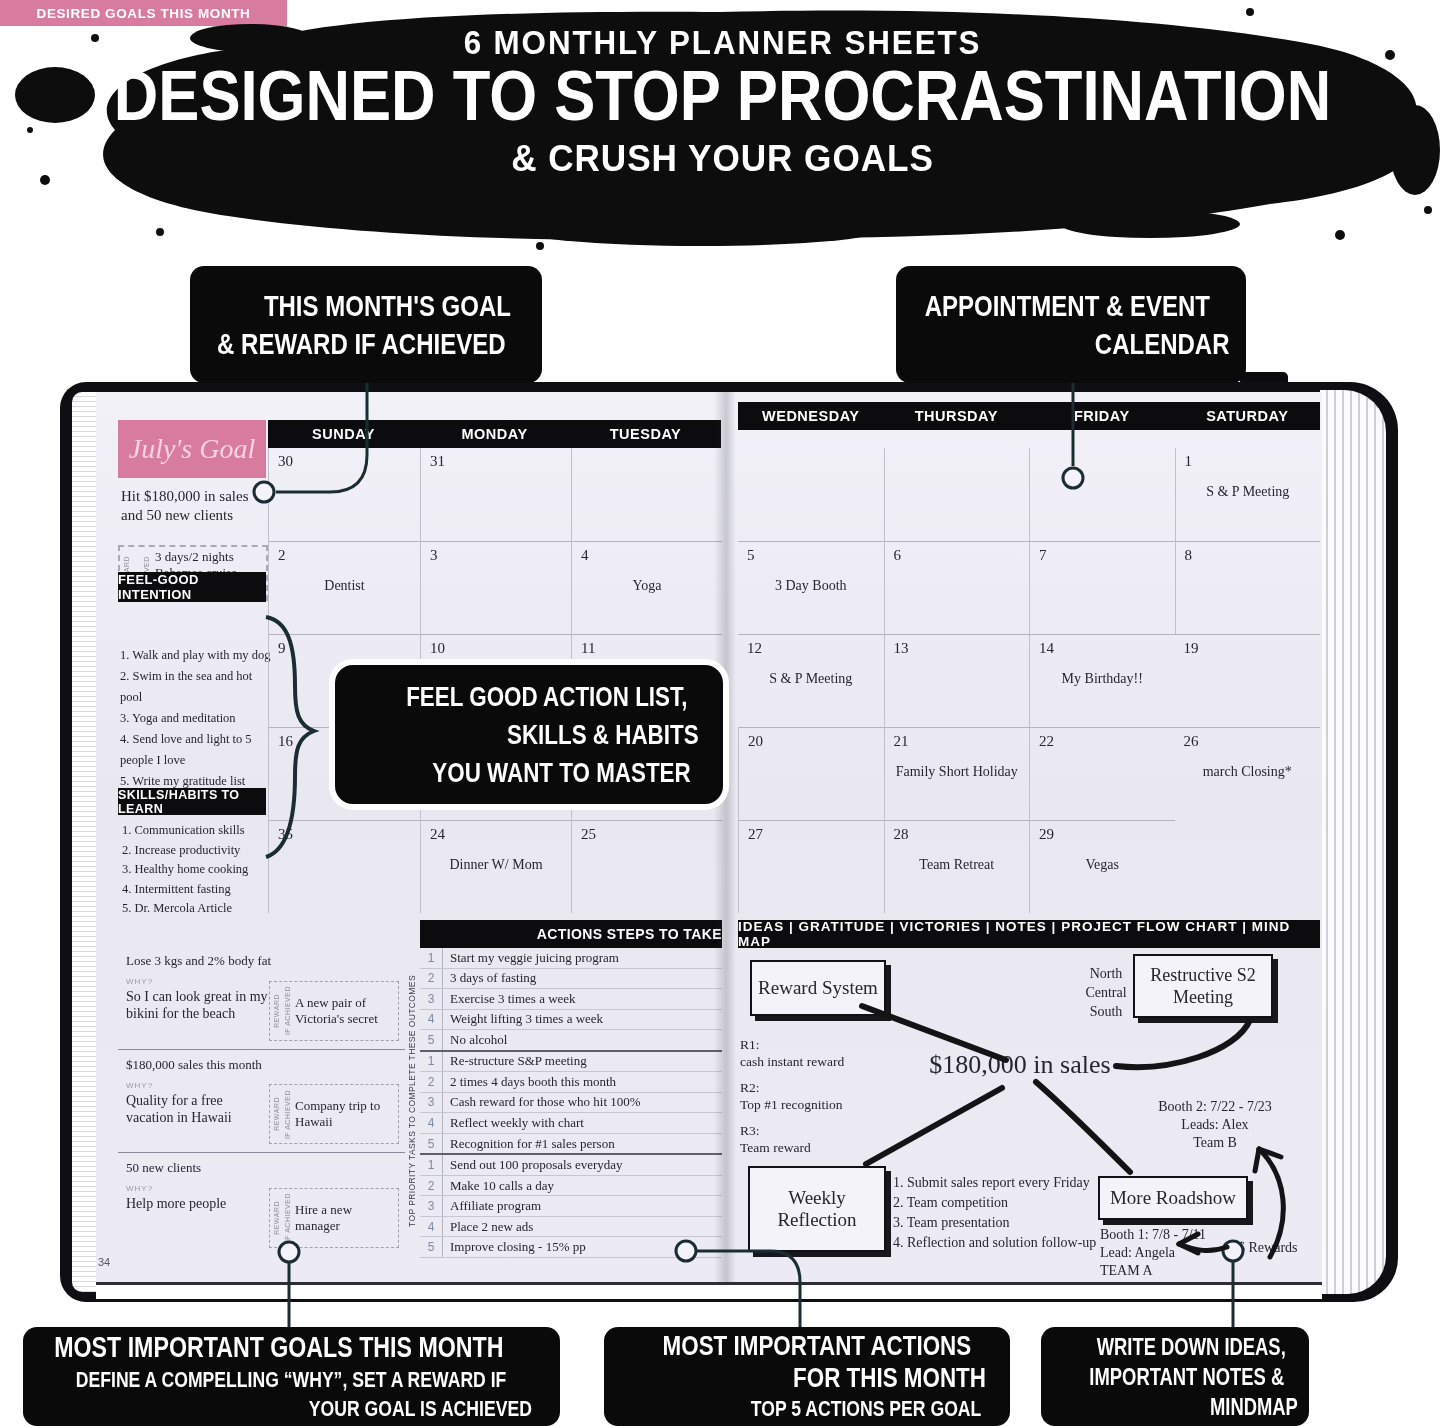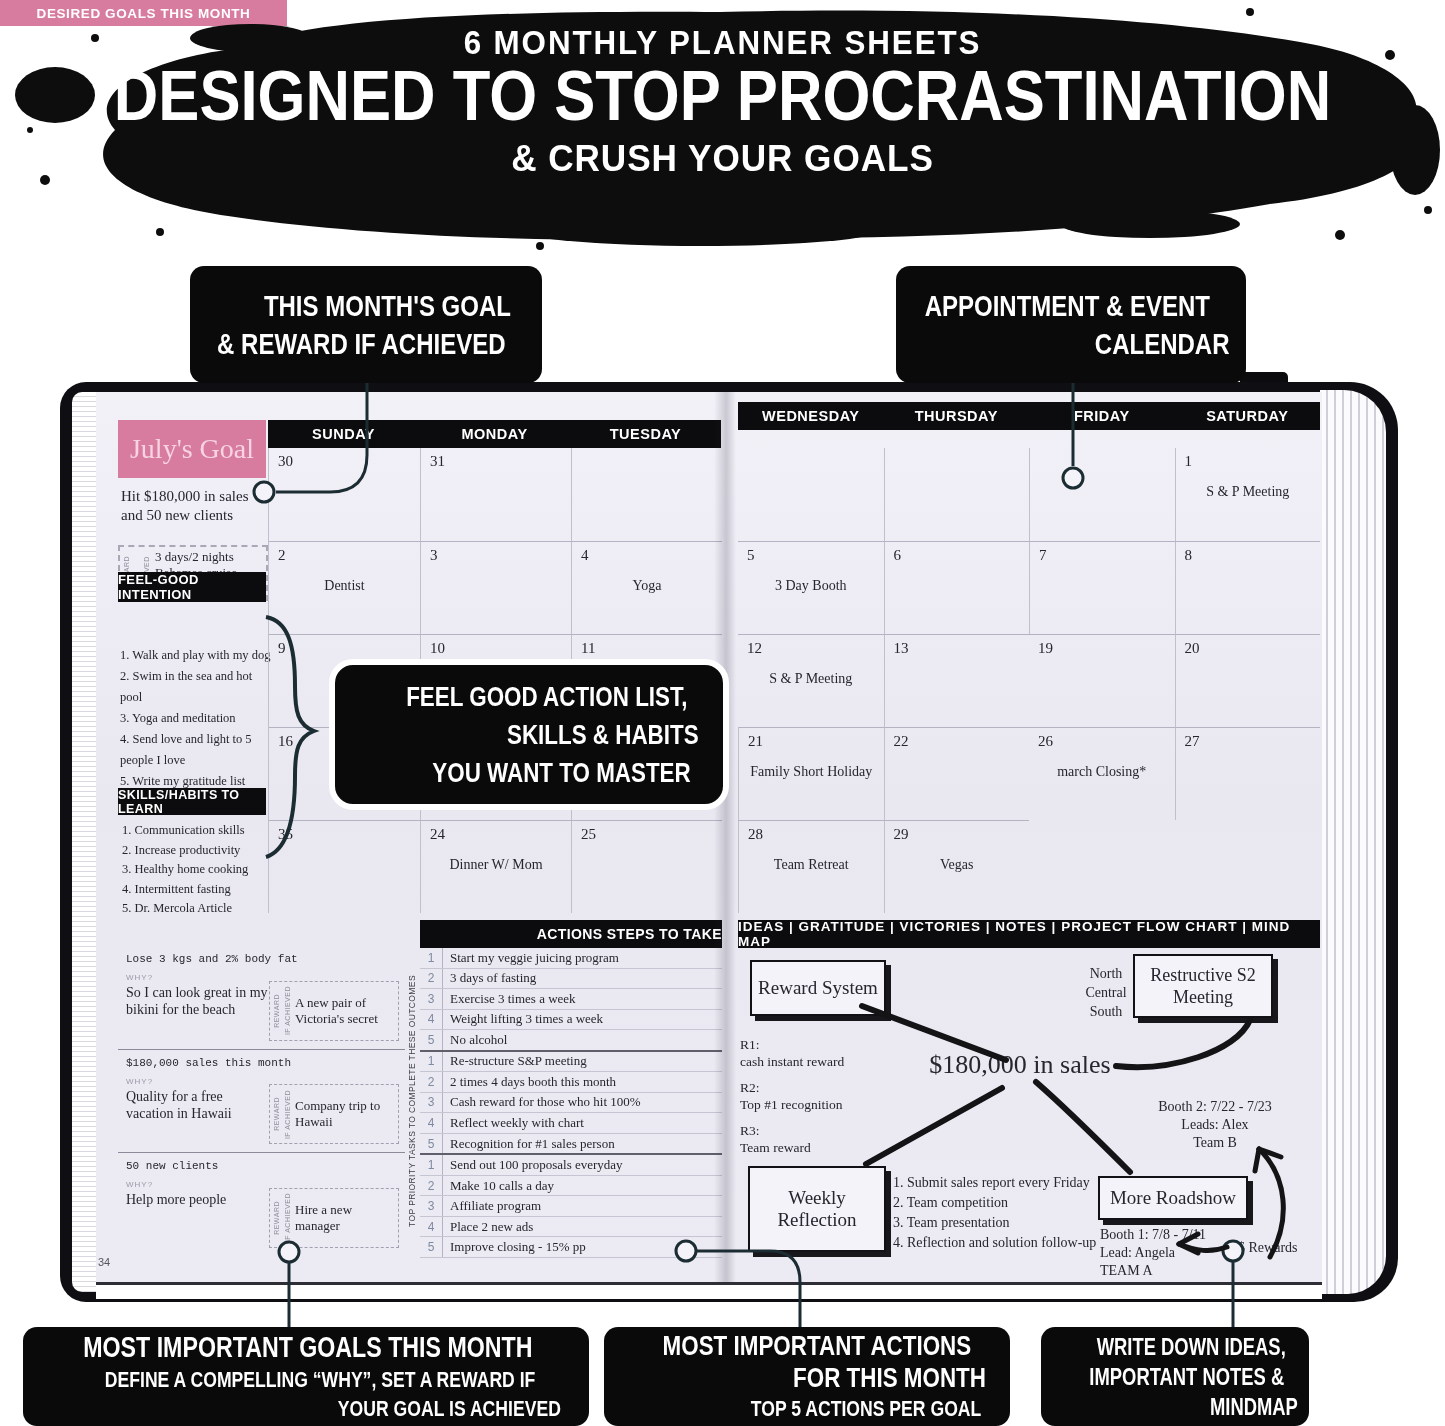--- a/index.html
+++ b/index.html
@@ -16,21 +16,21 @@
 
   
   .co{position:absolute;background:#0a0a0a;border-radius:14px;color:#fff;display:flex;
       flex-direction:column;justify-content:center;align-items:flex-end;z-index:7;text-align:center;}
   .co .line{font-weight:700;transform:scaleX(.8);white-space:nowrap;}
   #co-goal{left:190px;top:266px;width:352px;height:117px;}
   #co-appt{left:896px;top:266px;width:350px;height:117px;}
   #co-goal .line,#co-appt .line{font-size:30px;line-height:38px;}
   #co-feel{left:329px;top:659px;width:388px;height:139px;border:6px solid #fff;border-radius:24px;}
   #co-feel .line{font-size:28px;line-height:38px;}
-  #co-goals-b{left:23px;top:1327px;width:537px;height:99px;padding-left:29px;}
+  #co-goals-b{left:23px;top:1327px;width:537px;height:99px;}
   #co-goals-b .line{font-size:22px;line-height:29px;}
   #co-goals-b .line:nth-child(1){font-size:29px;line-height:35px;}
   #co-actions-b{left:604px;top:1327px;width:406px;height:99px;}
   #co-actions-b .line{font-size:28px;line-height:32px;}
   #co-actions-b .line:nth-child(3){font-size:22px;line-height:30px;}
   #co-notes-b{left:1041px;top:1327px;width:268px;height:99px;}
   #co-notes-b .line{font-size:23px;line-height:30px;}
 
   
   #cover{position:absolute;left:60px;top:382px;width:1338px;height:920px;background:#0f0f13;
@@ -53,39 +53,39 @@
   
   .hand{font-family:cursive;color:#26262e;}
   .bar-black{position:absolute;background:#0c0c0e;color:#fff;display:flex;align-items:center;
              justify-content:flex-end;font-weight:bold;letter-spacing:.4px;z-index:4;}
   .abs{position:absolute;z-index:4;}
   .vlab{writing-mode:vertical-rl;transform:rotate(180deg);font-size:7px;color:#8f8f9d;
         letter-spacing:.5px;line-height:8px;}
 
   
   #july-box{left:118px;top:420px;width:148px;height:58px;background:#d77c9e;display:flex;
-            align-items:center;justify-content:center;font-family:cursive;
+            align-items:center;justify-content:center;font-family:cursive;font-style:italic;
             font-size:28px;color:#f8d3e1;}
   #goal-text{left:121px;top:487px;width:148px;font-size:15px;line-height:19px;}
   #reward1{left:118px;top:545px;width:150px;height:56px;border:2px dashed #a8a8b6;display:flex;
            align-items:center;gap:4px;padding:3px;box-sizing:border-box;}
   #reward1 .rw-text{font-size:13px;line-height:16px;}
   #fg-head{left:118px;top:572px;width:148px;height:30px;font-size:13px;}
   #fg-list{left:120px;top:645px;width:152px;font-size:12.5px;line-height:21px;}
   #sk-head{left:118px;top:788px;width:148px;height:27px;font-size:12.5px;}
   #sk-list{left:122px;top:821px;width:152px;font-size:12.5px;line-height:19.5px;}
 
   
   #dg-head{left:118px;top:920px;width:287px;height:26px;background:#d77c9e;color:#fff;
            display:flex;align-items:center;justify-content:center;font-weight:bold;font-size:13.5px;
            letter-spacing:.6px;z-index:4;}
   #dg-body{left:118px;top:946px;width:287px;height:310px;display:flex;flex-direction:column;}
   .dg-block{flex:1;position:relative;padding:7px 8px 4px 8px;box-sizing:border-box;}
   .dg-block + .dg-block{border-top:1.5px solid #8a8a98;}
-  .dg-goal{font-size:11px;font-family:Liberation Mono, monospace;}
+  .dg-goal{font-size:13px;}
   .dg-why-label{font-size:8px;color:#9a9aa8;letter-spacing:1px;margin-top:8px;}
   .dg-why{font-size:14px;line-height:17px;width:142px;margin-top:2px;}
   .dg-reward{position:absolute;right:6px;bottom:8px;width:130px;height:60px;
              border:1.5px dashed #a0a0ae;display:flex;align-items:center;gap:3px;
              padding:3px;box-sizing:border-box;}
   .dg-reward .rw-text{font-size:13px;line-height:16px;}
 
   #prio{left:404px;top:946px;width:15px;height:310px;display:flex;align-items:center;
         justify-content:center;}
   #prio span{writing-mode:vertical-rl;transform:rotate(180deg);font-size:8.5px;color:#3c3c46;
@@ -391,20 +391,24 @@
     </div>
     <div class="cal-cell bl bt">
       <span class="cal-num hand">8</span>
     </div>
     <div class="cal-cell bt">
       <span class="cal-num hand">12</span>
       <div class="cal-event hand">S &amp; P Meeting</div>
     </div>
     <div class="cal-cell bl bt">
       <span class="cal-num hand">13</span>
+    </div>
+    <div class="cal-cell bl bt">
+      <span class="cal-num hand">14</span>
+      <div class="cal-event hand">My Birthday!!</div>
     </div>
     <div class="cal-cell bt">
       <span class="cal-num hand">19</span>
     </div>
     <div class="cal-cell bl bt">
       <span class="cal-num hand">20</span>
     </div>
     <div class="cal-cell bl bt">
       <span class="cal-num hand">21</span>
       <div class="cal-event hand">Family Short Holiday</div>

